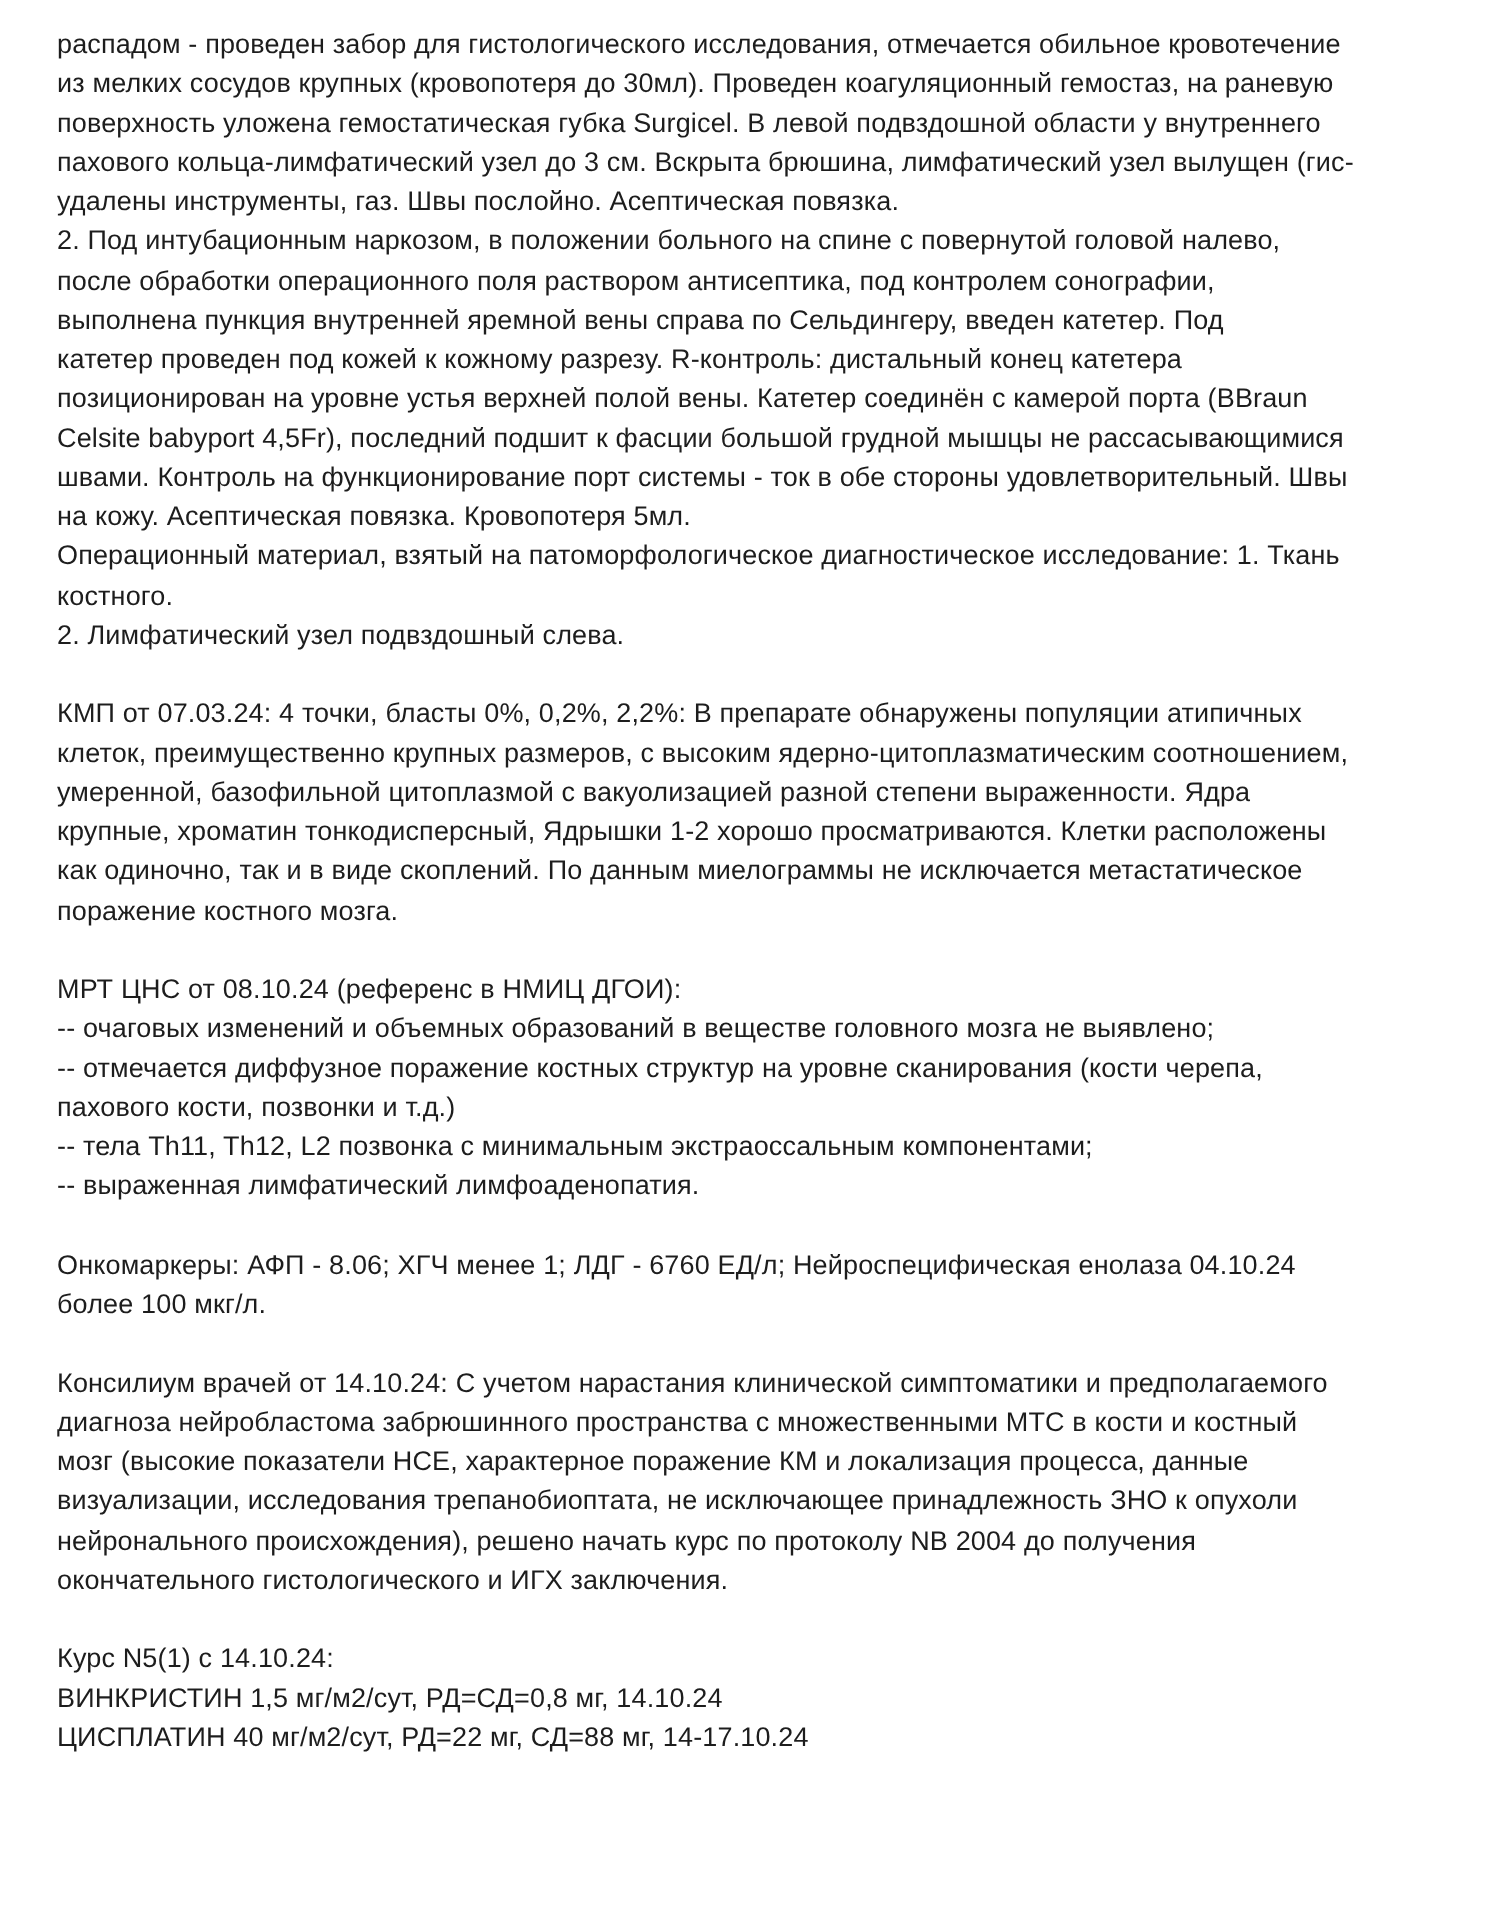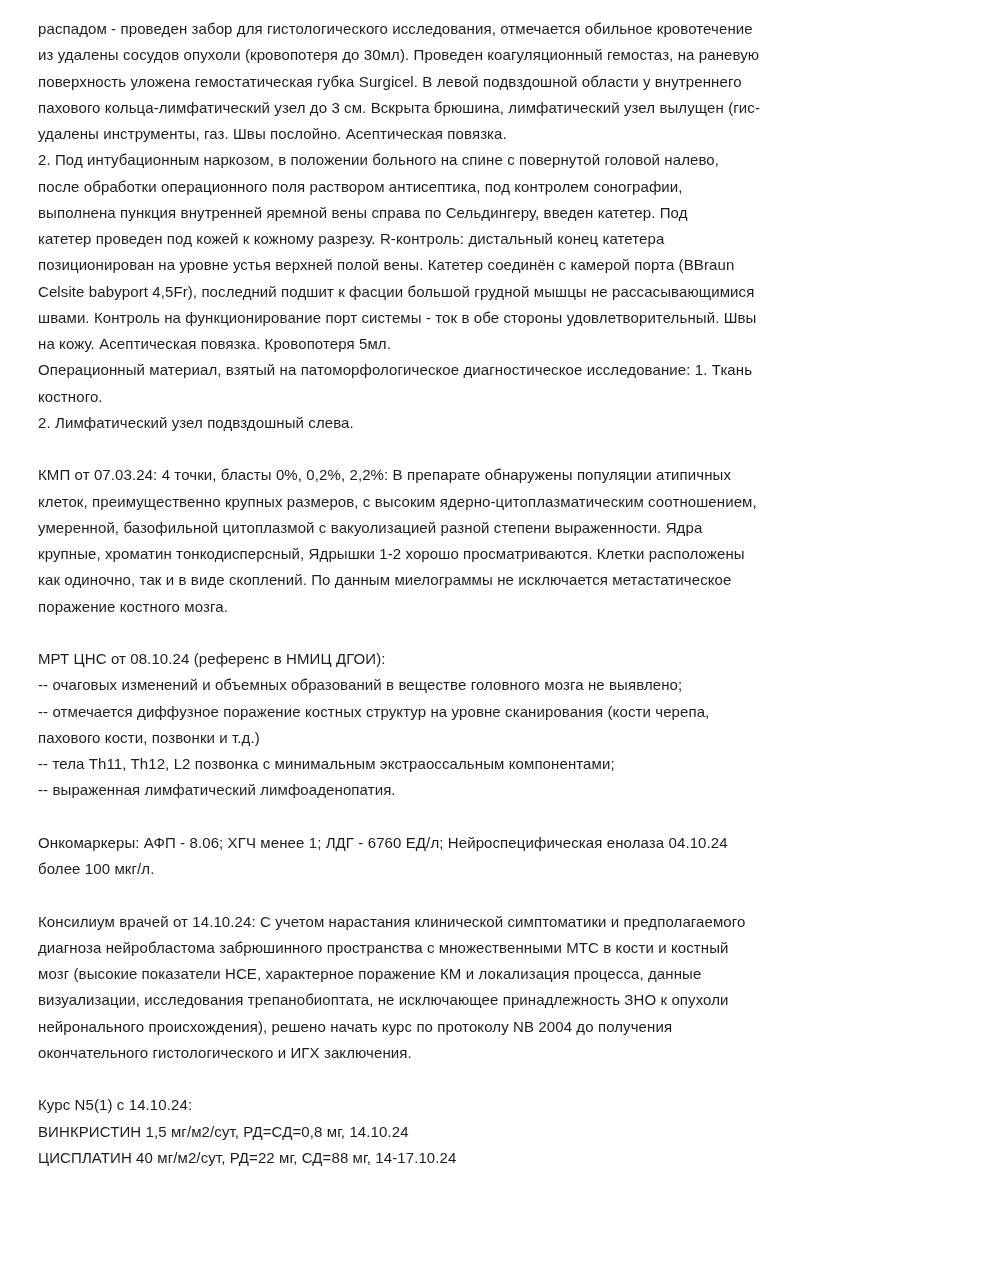--- a/index.html
+++ b/index.html
@@ -14,21 +14,21 @@
     overflow: hidden;
     font-family: "Liberation Sans", "DejaVu Sans", sans-serif;
   }
   .doc-page {
     box-sizing: border-box;
     width: 994px;
     height: 1280px;
     background: #ffffff;
     padding: 16px 10px 0 38px;
     color: #1d1d1d;
-    font-size: 15px;
+    font-size: 18px;
     line-height: 26.25px;
     font-weight: 400;
   }
   .block {
     margin: 0;
     padding: 0;
   }
   .line {
     min-height: 26.25px;
     white-space: nowrap;
@@ -38,21 +38,21 @@
     white-space: normal;
   }
 </style>
 </head>
 <body>
 
 <div class="doc-page">
   <div id="doc-text">
       <div class="block">
         <div class="line">распадом - проведен забор для гистологического исследования, отмечается обильное кровотечение</div>
-        <div class="line">из удалены сосудов опухоли (кровопотеря до 30мл). Проведен коагуляционный гемостаз, на раневую</div>
+        <div class="line">из мелких сосудов крупных (кровопотеря до 30мл). Проведен коагуляционный гемостаз, на раневую</div>
         <div class="line">поверхность уложена гемостатическая губка Surgicel. В левой подвздошной области у внутреннего</div>
         <div class="line">пахового кольца-лимфатический узел до 3 см. Вскрыта брюшина, лимфатический узел вылущен (гис-</div>
         <div class="line">удалены инструменты, газ. Швы послойно. Асептическая повязка.</div>
       </div>
       <div class="block">
         <div class="line">2. Под интубационным наркозом, в положении больного на спине с повернутой головой налево,</div>
         <div class="line">после обработки операционного поля раствором антисептика, под контролем сонографии,</div>
         <div class="line">выполнена пункция внутренней яремной вены справа по Сельдингеру, введен катетер. Под</div>
         <div class="line">катетер проведен под кожей к кожному разрезу. R-контроль: дистальный конец катетера</div>
         <div class="line">позиционирован на уровне устья верхней полой вены. Катетер соединён с камерой порта (BBraun</div>

